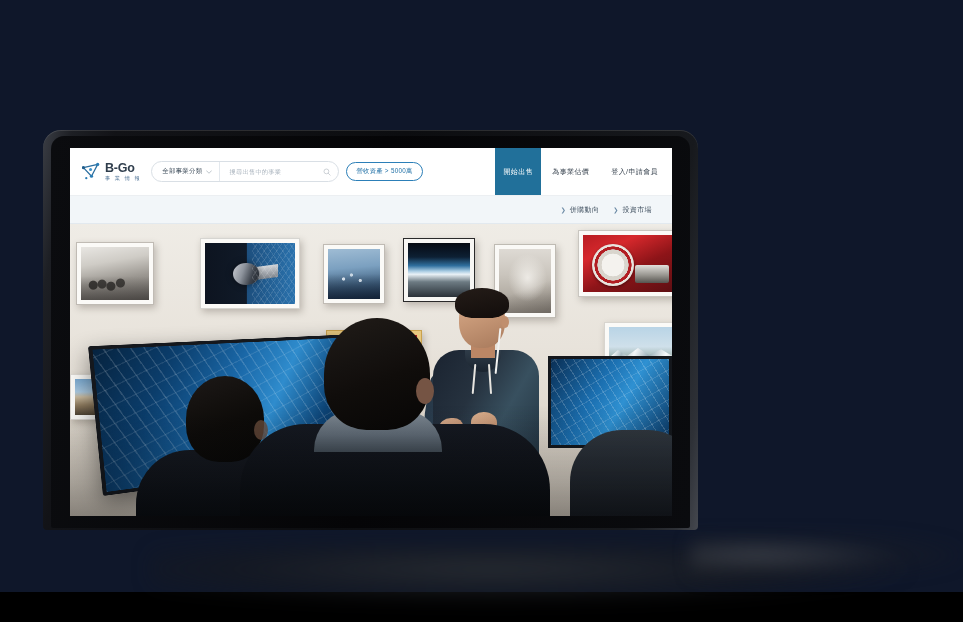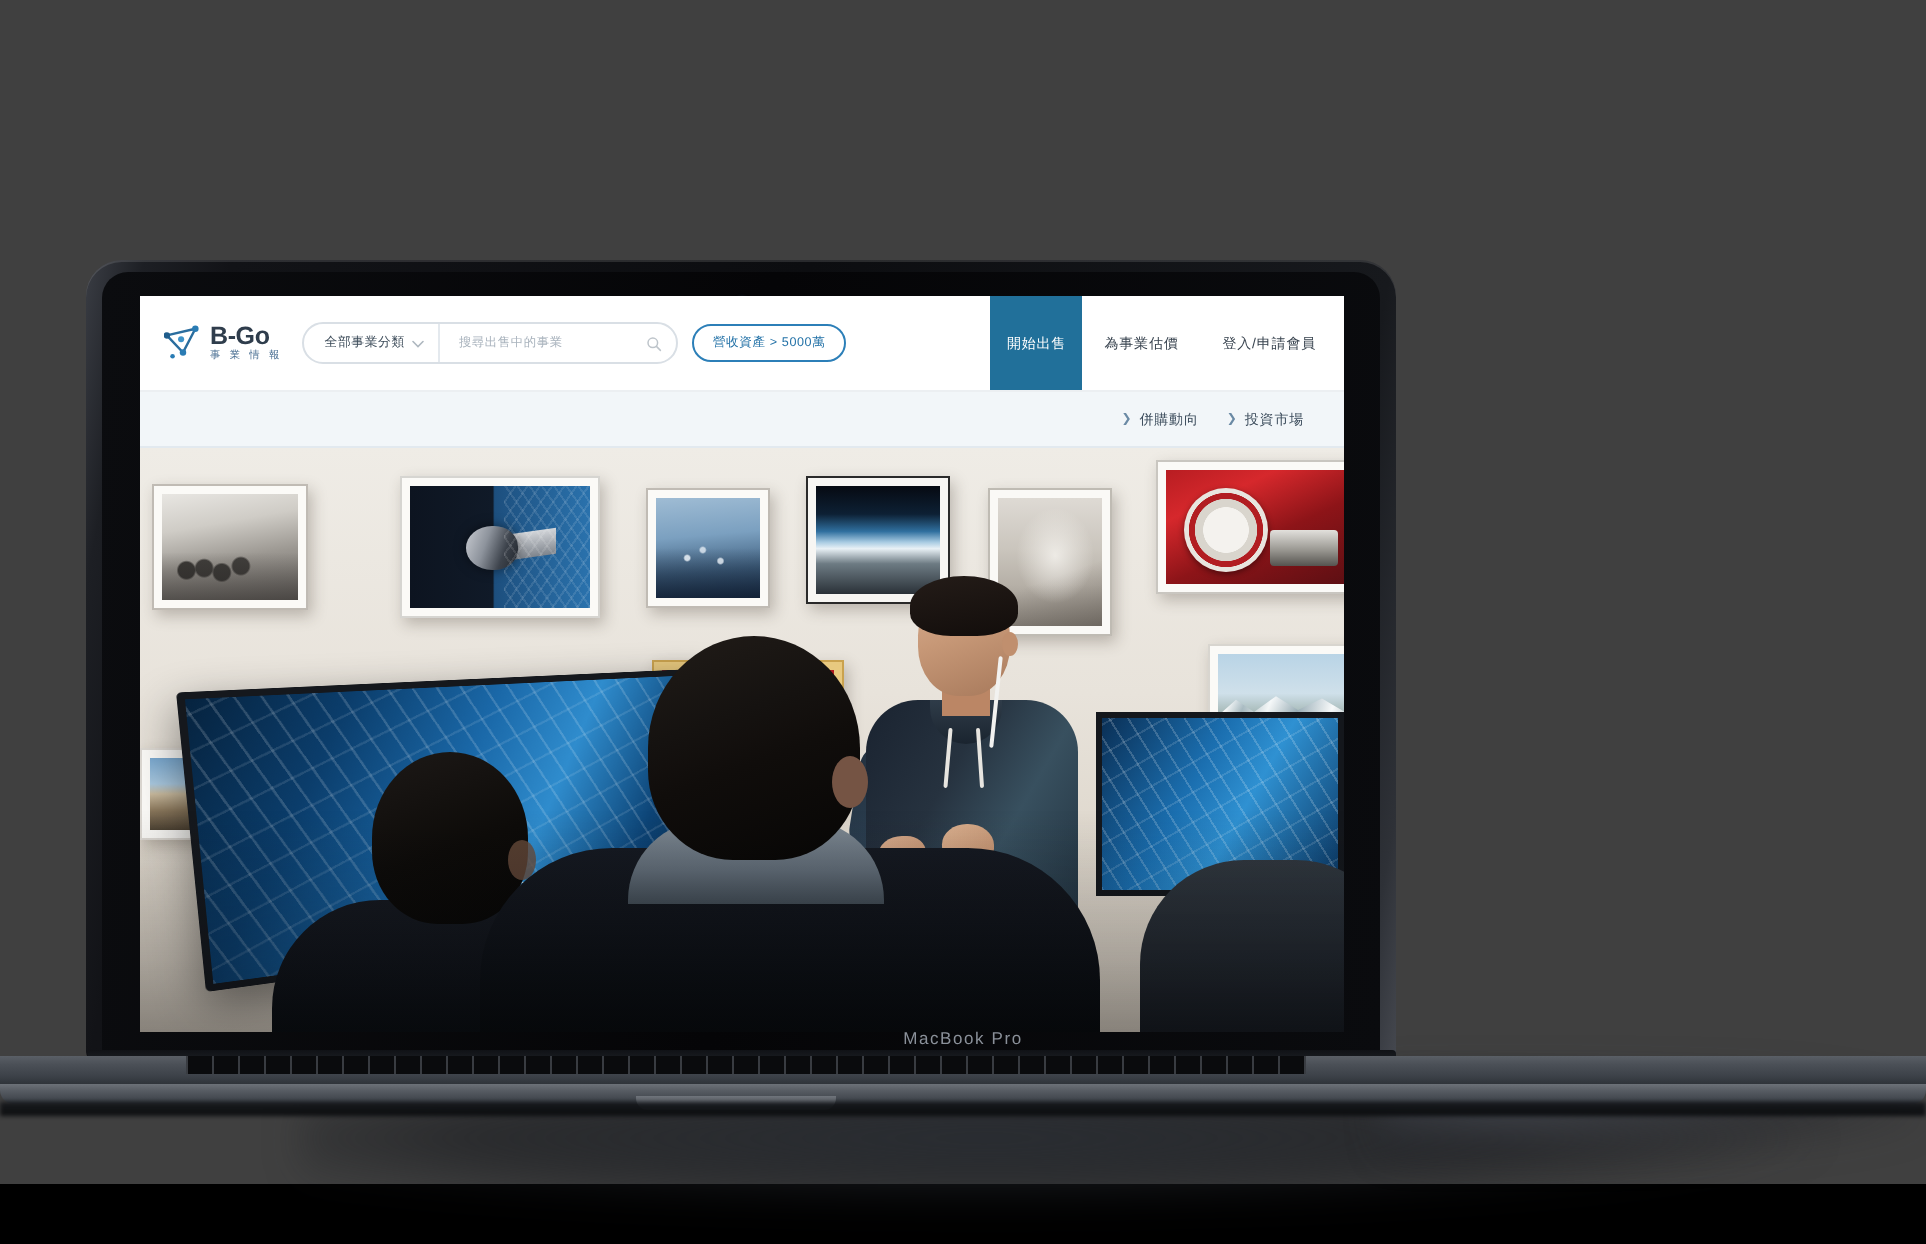--- a/index.html
+++ b/index.html
@@ -9,21 +9,21 @@
     height: 622px;
     overflow: hidden;
     background: #000;
     font-family: "Liberation Sans", sans-serif;
   }
 
   .scene {
     position: relative;
     width: 963px;
     height: 592px;
-    background: #404040;
+    background: #0f172a;
   }
 
   
   .desk-shadow {
     position: absolute;
     left: 150px; top: 545px;
     width: 760px; height: 60px;
     background: radial-gradient(ellipse at 45% 40%, rgba(40,44,50,0.95) 0%, rgba(24,26,30,0.55) 45%, rgba(0,0,0,0) 72%);
     filter: blur(9px);
     z-index: 1;
@@ -785,23 +785,14 @@
         <div class="a-shoulder"></div>
         <div class="a-collar"></div>
         <div class="a-head"></div>
         <div class="a-ear"></div>
       </div>
 
       <div class="hero-vignette"></div>
     </div>
   </div>
 
-  <div class="base">
-    <div class="macbook-label">MacBook Pro</div>
-    <div class="base-hinge"></div>
-    <div class="base-top"></div>
-    <div class="base-keyboard"></div>
-    <div class="base-edge"></div>
-    <div class="base-notch"></div>
-    <div class="base-lip"></div>
-  </div>
 
 </div>
 
 </body></html>

